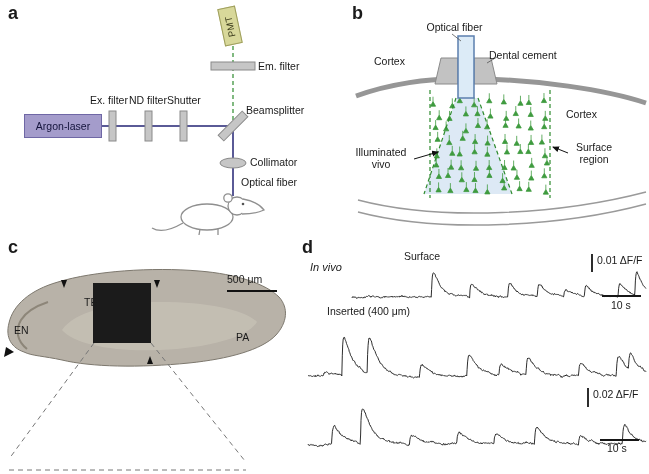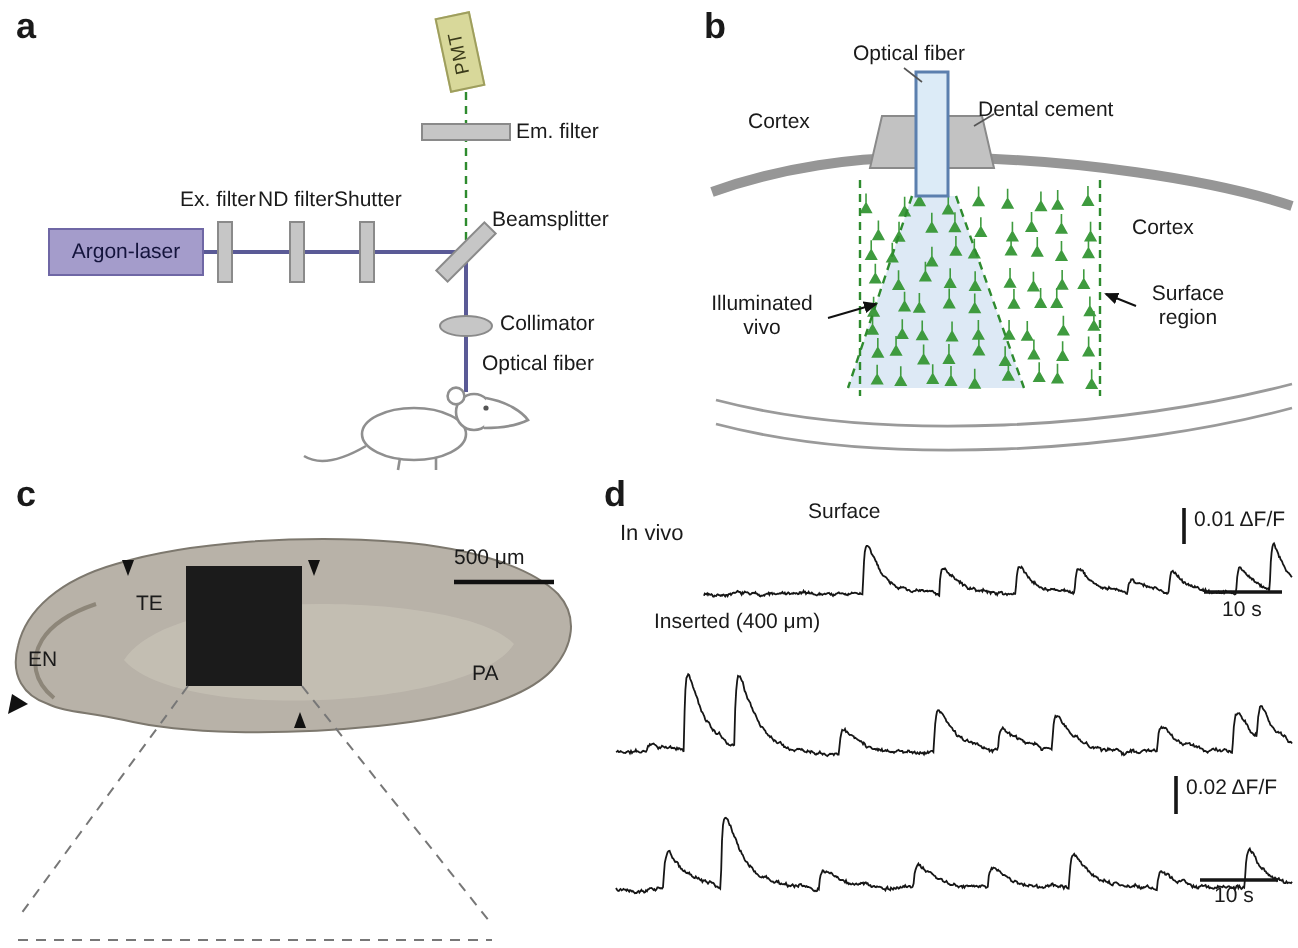--- a/index.html
+++ b/index.html
@@ -4,21 +4,21 @@
 <style>
   html,body{margin:0;padding:0;background:#ffffff;}
   .canvas{
     position:relative;width:649px;height:474px;background:#fff;
     font-family:"Liberation Sans","DejaVu Sans",sans-serif;color:#1a1a1a;overflow:hidden;
   }
   svg.layer{position:absolute;left:0;top:0;}
   .lbl{position:absolute;font-size:10.5px;line-height:1.15;white-space:nowrap;}
   .wrap{white-space:normal;text-align:center;}
   .letter{font-weight:bold;font-size:18px;}
-  .italic{font-size:11px;text-align:right;}
+  .italic{font-style:italic;font-size:11px;text-align:right;}
   .box{position:absolute;display:flex;align-items:center;justify-content:center;box-sizing:border-box;}
   #pmt-box{left:221px;top:7px;width:18px;height:38px;background:var(--pmt-fill);border:1px solid var(--pmt-border);transform:rotate(-12deg);}
   #pmt-box span{transform:rotate(-90deg);font-size:9.5px;letter-spacing:.5px;color:#3a3a1a;}
   #argon-box{left:8px;top:114px;width:78px;height:24px;background:var(--laser-box);border:1px solid var(--laser-box-border);font-size:10.5px;color:#14143c;margin-left:16px;}
   
   .grayfill{fill:#c6c6c6;stroke:#8a8a8a;stroke-width:1;}
   .beam{stroke:var(--laser-beam);stroke-width:2;}
   .dashg{stroke:var(--green);stroke-width:1.2;fill:none;stroke-dasharray:4 3;}
   .mouse{stroke:#8f8f8f;stroke-width:1.3;fill:#ffffff;}
   .trace{stroke:#161616;stroke-width:.9;fill:none;}
@@ -196,21 +196,21 @@
   <div class="lbl letter" style="left:352px;top:3px">b</div>
   <div class="lbl" style="left:407px;top:21px;width:95px;text-align:center">Optical fiber</div>
   <div class="lbl" style="left:374px;top:55px">Cortex</div>
   <div class="lbl" style="left:489px;top:49px">Dental cement</div>
   <div class="lbl" style="left:566px;top:108px">Cortex</div>
   <div class="lbl wrap" style="left:350px;top:146px;width:62px">Illuminated vivo</div>
   <div class="lbl wrap" style="left:570px;top:141px;width:48px">Surface region</div>
 
   <div class="lbl letter" style="left:8px;top:237px">c</div>
   <div class="lbl" style="left:227px;top:273px">500 μm</div>
-  <div class="lbl" style="left:68px;top:296px">TE</div>
+  <div class="lbl" style="left:84px;top:296px">TE</div>
   <div class="lbl" style="left:14px;top:324px">EN</div>
   <div class="lbl" style="left:236px;top:331px">PA</div>
 
   <div class="lbl letter" style="left:302px;top:237px">d</div>
   <div class="lbl italic" style="left:310px;top:261px">In vivo</div>
   <div class="lbl" style="left:404px;top:250px">Surface</div>
   <div class="lbl" style="left:327px;top:305px">Inserted (400 μm)</div>
   <div class="lbl" style="left:597px;top:254px">0.01 ΔF/F</div>
   <div class="lbl" style="left:611px;top:299px">10 s</div>
   <div class="lbl" style="left:593px;top:388px">0.02 ΔF/F</div>

